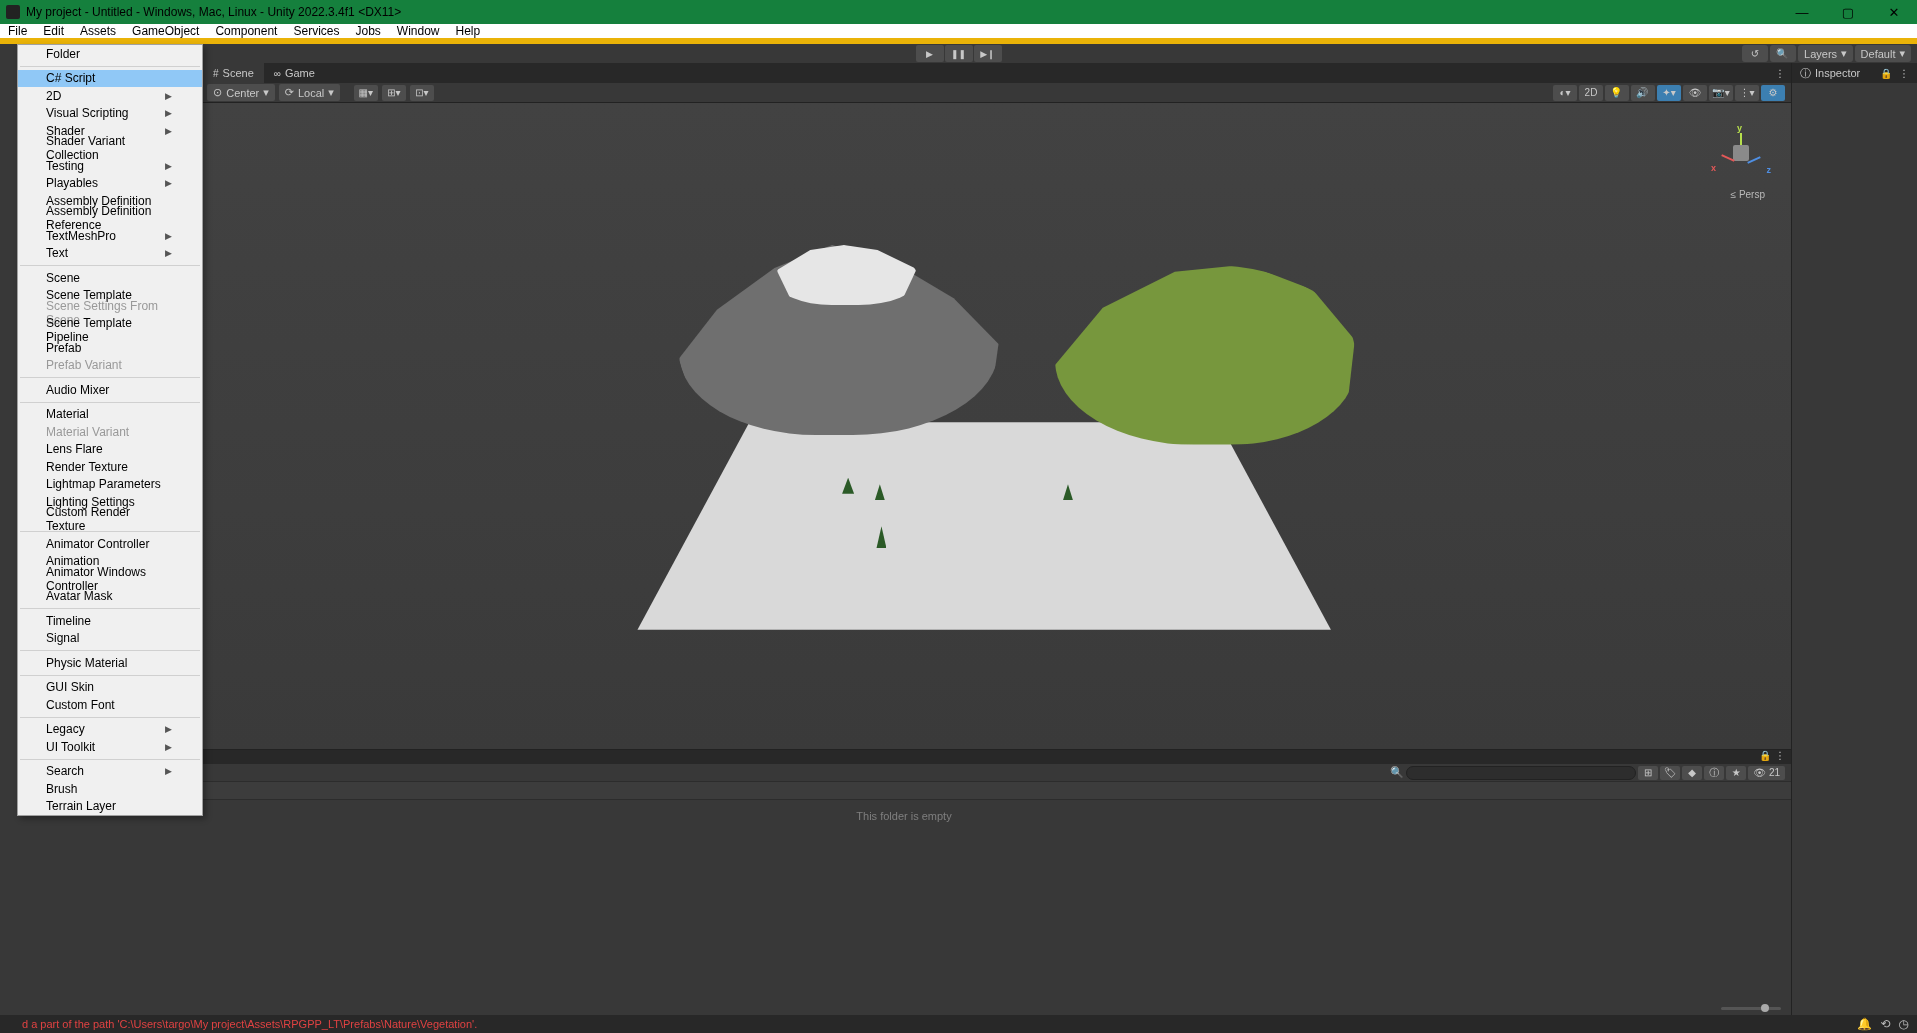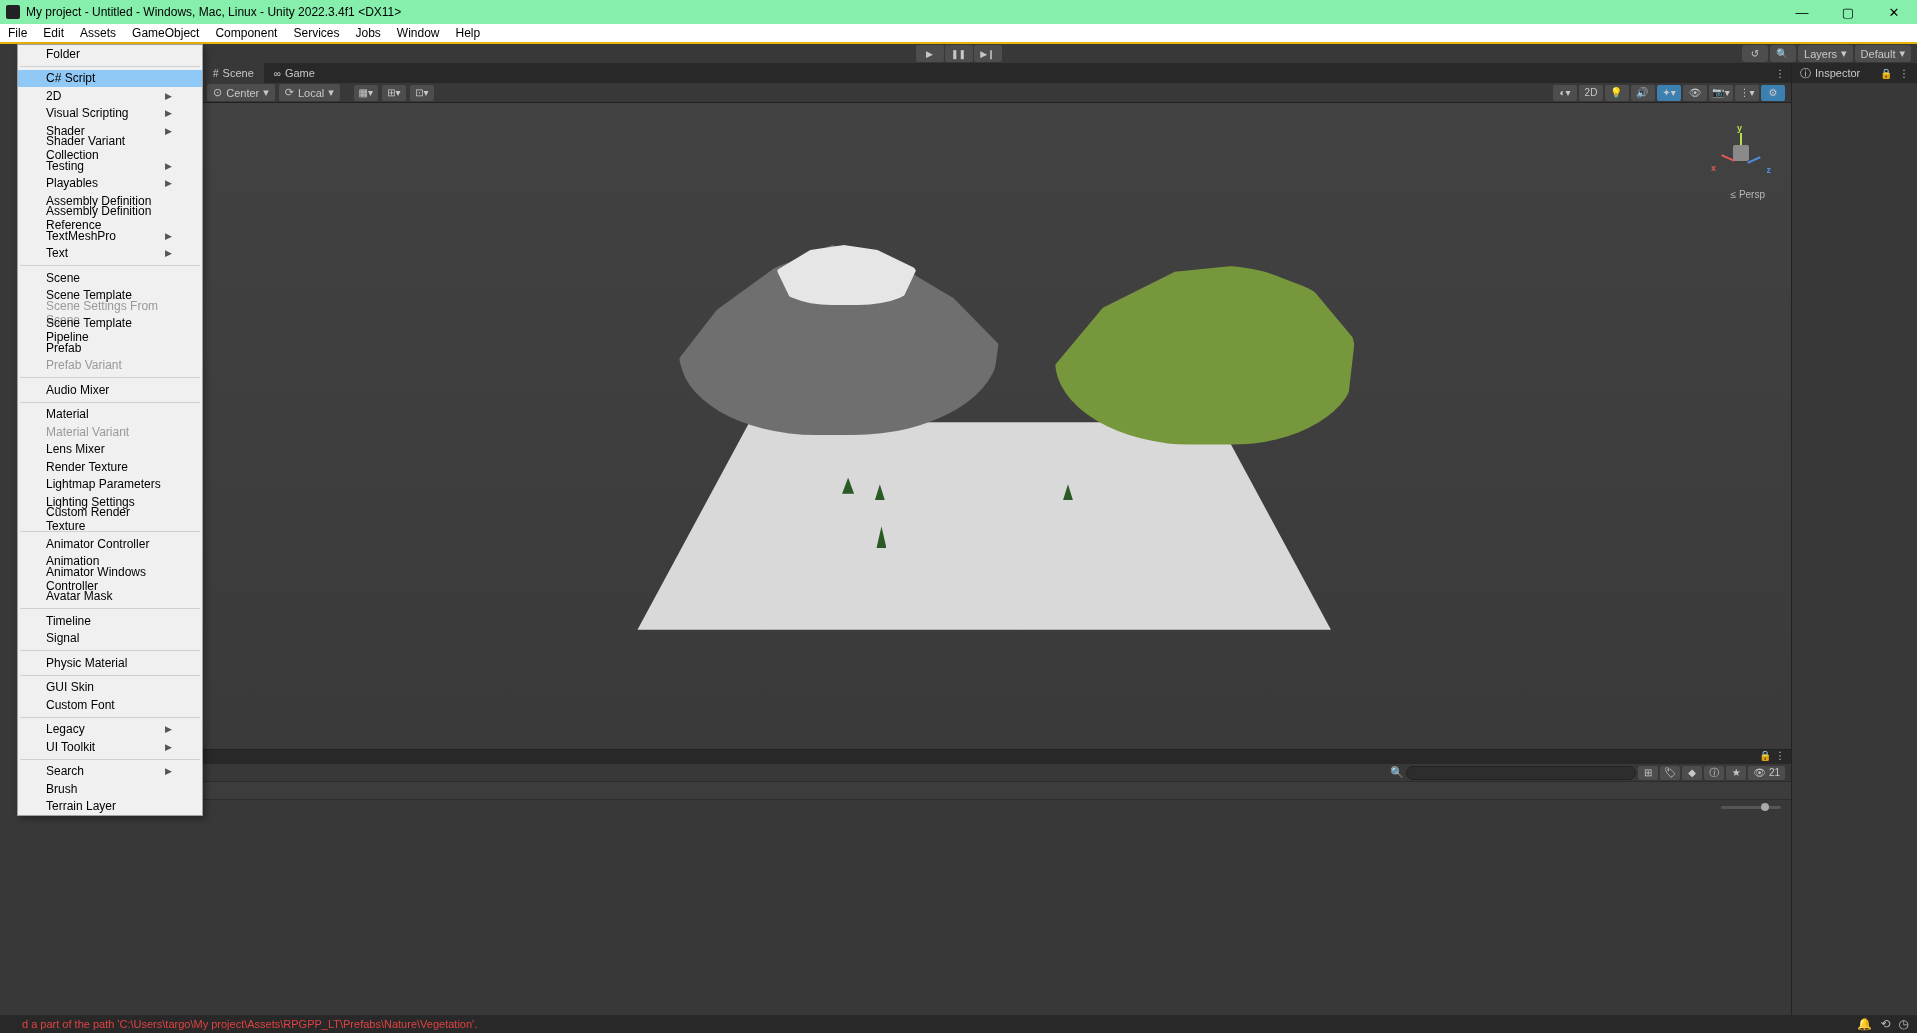--- a/index.html
+++ b/index.html
@@ -1,28 +1,28 @@
 <!DOCTYPE html>
 <html><head>
 <meta charset="utf-8">
 <style>
 * { margin: 0; padding: 0; box-sizing: border-box; font-family: "Segoe UI", Arial, sans-serif; }
 html, body { width: 100%; height: 100%; overflow: hidden; background: #2b2b2b; }
 body { font-size: 11px; color: #c8c8c8; }
 
 
-.titlebar { height: 24px; background: #86efac; display: flex; align-items: center; justify-content: space-between; color: #000; }
+.titlebar { height: 24px; background: #15803d; display: flex; align-items: center; justify-content: space-between; color: #000; }
 .titlebar-left { display: flex; align-items: center; gap: 6px; padding-left: 6px; }
 .titlebar-icon { width: 14px; height: 14px; background: #222; border-radius: 2px; }
 .titlebar-title { font-size: 12px; }
 .titlebar-controls { display: flex; }
 .titlebar-btn { width: 46px; height: 24px; display: flex; align-items: center; justify-content: center; font-size: 13px; cursor: pointer; }
 
 
-.menubar { height: 20px; background: #fff; display: flex; align-items: center; color: #000; border-bottom: 2px solid #eab308; }
+.menubar { height: 20px; background: #fff; display: flex; align-items: center; color: #000; border-bottom: 6px solid #eab308; }
 .menubar-item { padding: 2px 8px; font-size: 12px; cursor: pointer; }
 
 
 .main-toolbar { height: 19px; background: #383838; display: flex; align-items: center; position: relative; }
 .playback { position: absolute; left: 50%; transform: translateX(-50%); display: flex; gap: 1px; }
 .playback-btn { width: 28px; height: 17px; background: #4d4d4d; display: flex; align-items: center; justify-content: center; border-radius: 2px; cursor: pointer; color: #c8c8c8; font-size: 9px; }
 .right-tools { margin-left: auto; display: flex; align-items: center; gap: 2px; padding-right: 6px; }
 .tool-icon-btn { width: 26px; height: 17px; background: #4d4d4d; border-radius: 3px; display: flex; align-items: center; justify-content: center; cursor: pointer; font-size: 10px; }
 .tool-dropdown { height: 17px; background: #4d4d4d; border-radius: 3px; display: flex; align-items: center; padding: 0 6px; cursor: pointer; font-size: 11px; gap: 4px; }
 
@@ -268,20 +268,21 @@
           <div class="proj-icon-btn">★</div>
           <div class="proj-eye-count">
               <span>👁</span>
               <span>21</span>
             </div>
         </div>
       </div>
       <div class="breadcrumb-row">
           <span>Scripts</span>
         </div>
+      <div class="empty-msg">This folder is empty</div>
       <div class="slider-row">
         <div class="slider-track">
             <div class="slider-thumb"></div>
           </div>
       </div>
     </div>
   </div>
 
   <div class="inspector">
     <div class="inspector-tab">
@@ -373,21 +374,21 @@
       <span>Audio Mixer</span>
     </div>
     <div class="ctx-sep"></div>
     <div class="ctx-item">
       <span>Material</span>
     </div>
     <div class="ctx-item disabled">
       <span>Material Variant</span>
     </div>
     <div class="ctx-item">
-      <span>Lens Mixer</span>
+      <span>Lens Flare</span>
     </div>
     <div class="ctx-item">
       <span>Render Texture</span>
     </div>
     <div class="ctx-item">
       <span>Lightmap Parameters</span>
     </div>
     <div class="ctx-item">
       <span>Lighting Settings</span>
     </div>

